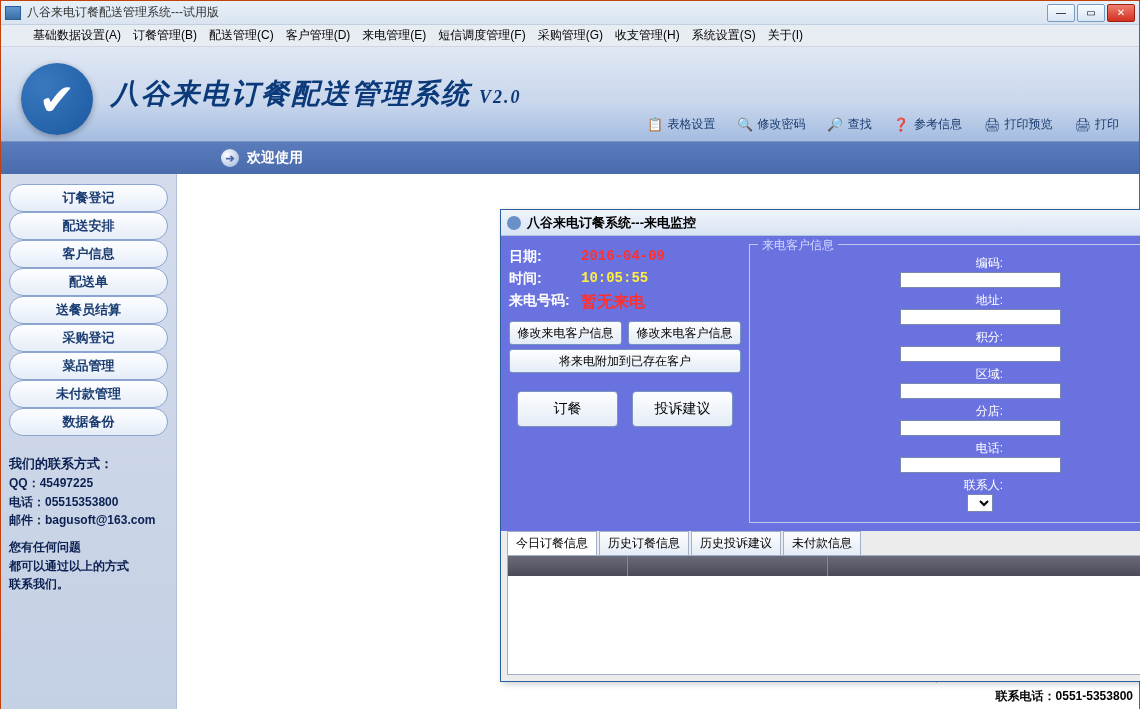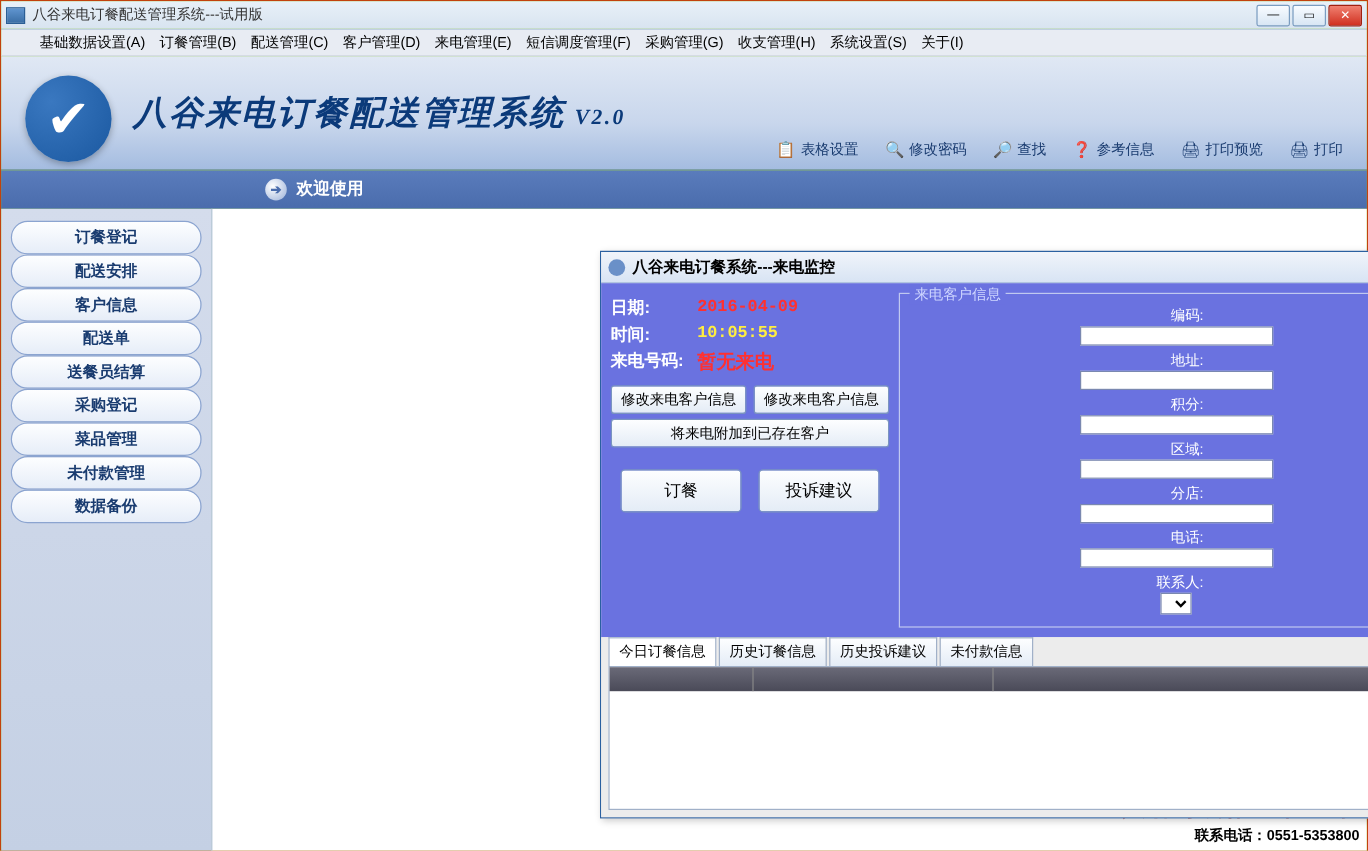--- a/index.html
+++ b/index.html
@@ -173,20 +173,30 @@
           <div class="sidebtn">订餐登记</div>
           <div class="sidebtn">配送安排</div>
           <div class="sidebtn">客户信息</div>
           <div class="sidebtn">配送单</div>
           <div class="sidebtn">送餐员结算</div>
           <div class="sidebtn">采购登记</div>
           <div class="sidebtn">菜品管理</div>
           <div class="sidebtn">未付款管理</div>
           <div class="sidebtn">数据备份</div>
         </div>
+      <div class="contactbox">
+        <div class="h">我们的联系方式：</div>
+        <div>QQ：45497225</div>
+        <div>电话：05515353800</div>
+        <div>邮件：bagusoft@163.com</div>
+        <div style="height:8px"></div>
+        <div>您有任何问题</div>
+        <div>都可以通过以上的方式</div>
+        <div>联系我们。</div>
+      </div>
     </div>
 
     <div class="content">
 
       <div class="brandmark">
         <div class="ppl">
           <div class="person">
               <div class="head"></div>
               <div class="body"></div>
             </div>

